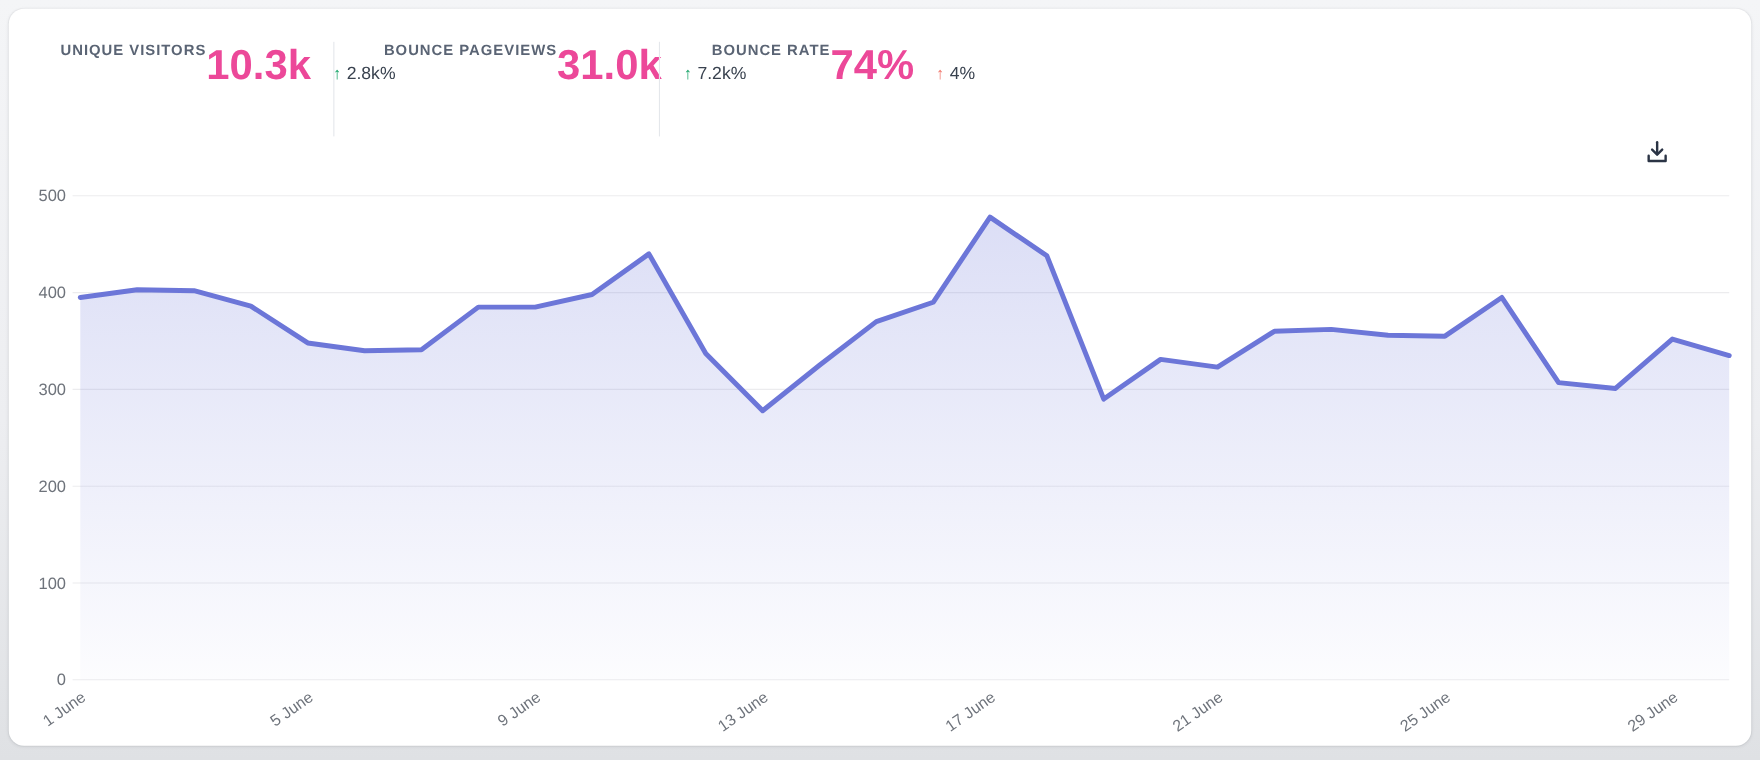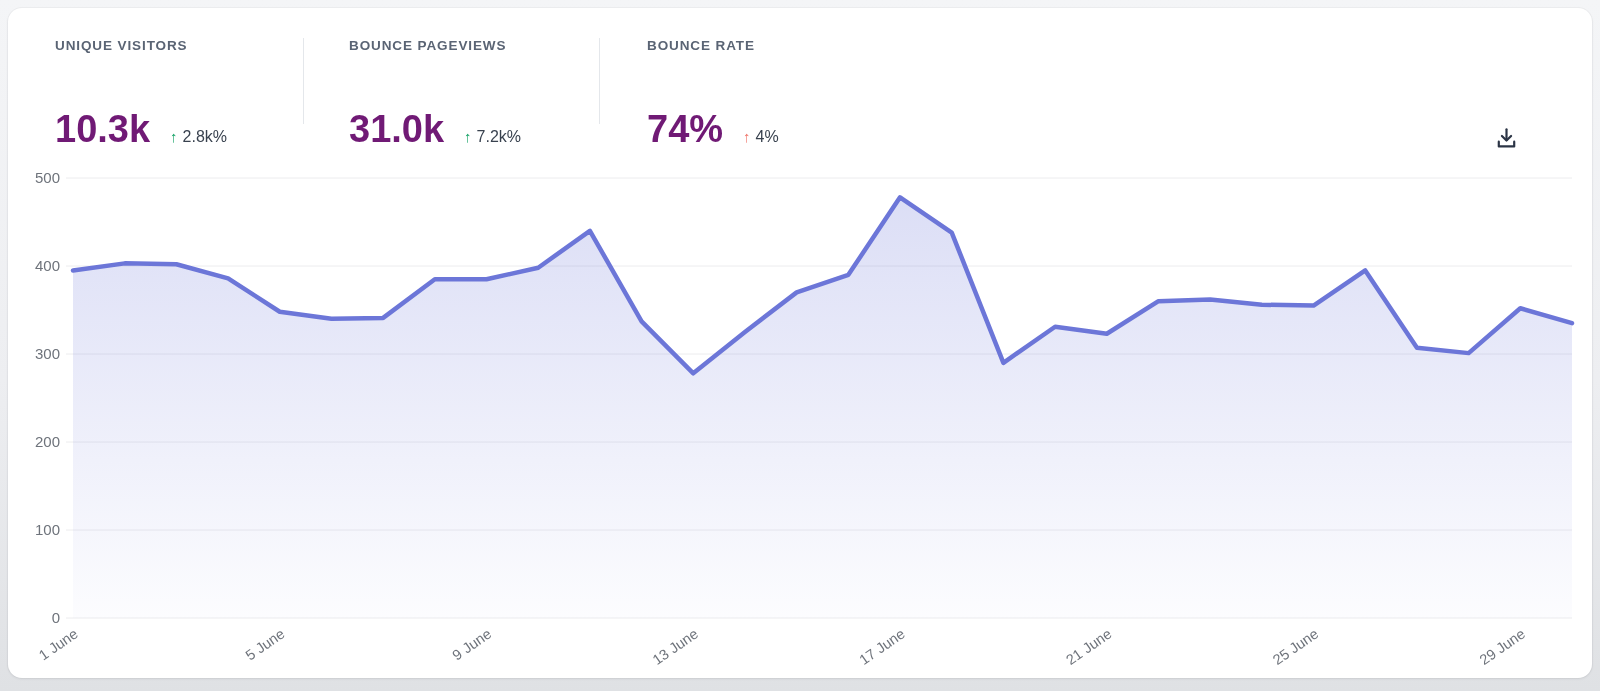--- a/index.html
+++ b/index.html
@@ -11,31 +11,31 @@
   }
   .card{
     position:absolute;left:8px;top:8px;width:1584px;height:670px;
     background:#ffffff;border-radius:14px;
     box-shadow:0 1px 3px rgba(16,24,40,.07),0 0 0 1px rgba(16,24,40,.03);
   }
   .stats{
     position:absolute;left:47px;top:24px;height:98px;
     display:flex;align-items:stretch;z-index:2;
   }
-  .stat{display:flex;flex-direction:column;box-sizing:border-box;}
+  .stat{display:flex;flex-direction:row;box-sizing:border-box;}
   .stat-1{width:248px;}
   .stat-2{width:295px;padding-left:45px;}
   .stat-3{padding-left:47px;width:300px;}
   .divider{width:1px;background:#e4e7eb;margin:6px 0;}
   .stat-label{
     margin-top:6px;font-size:13.5px;font-weight:700;letter-spacing:.9px;
     color:#5a6474;white-space:nowrap;
   }
   .val-row{display:flex;align-items:baseline;margin-top:9px;}
-  .stat-value{font-size:38px;font-weight:800;color:#701a75;line-height:1;margin-top:48px;}
+  .stat-value{font-size:38px;font-weight:800;color:#ec4899;line-height:1;}
   .delta{margin-left:20px;font-size:16px;color:#39424f;display:flex;align-items:baseline;gap:5px;}
   .arrow{font-size:15px;line-height:1;}
   .arrow-green{color:#17a468;}
   .arrow-red{color:#f0766b;}
   .dl-btn{
     position:absolute;left:1480px;top:112px;width:36px;height:36px;
     display:flex;align-items:center;justify-content:center;
     background:transparent;border:none;cursor:pointer;z-index:3;padding:0;
   }
   svg.chart{position:absolute;left:0;top:0;z-index:1;}

